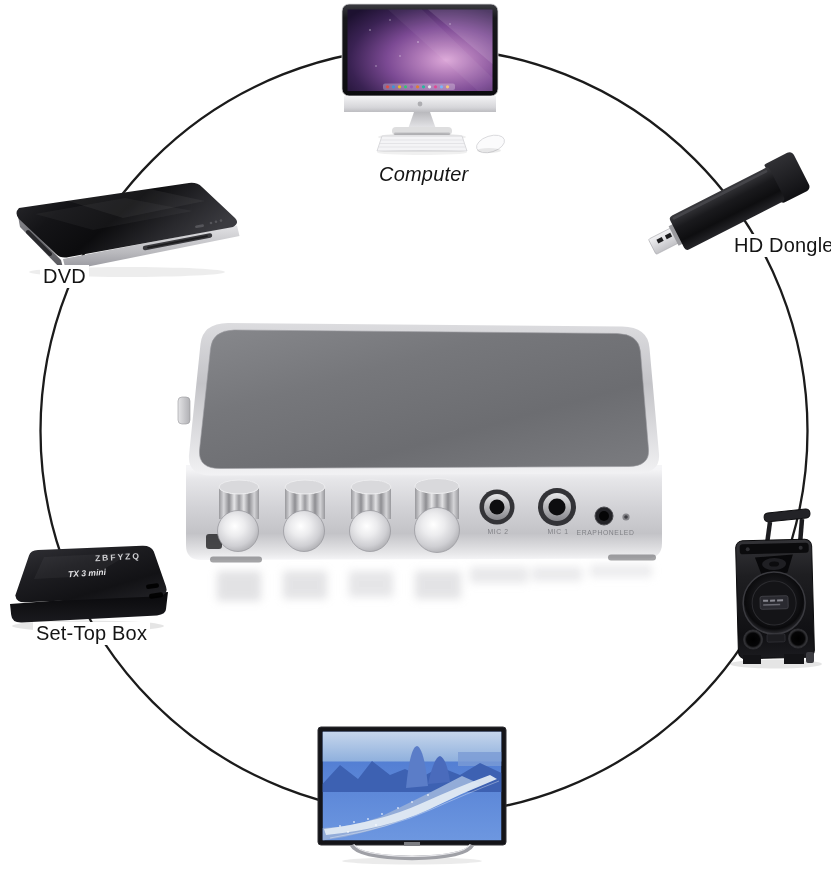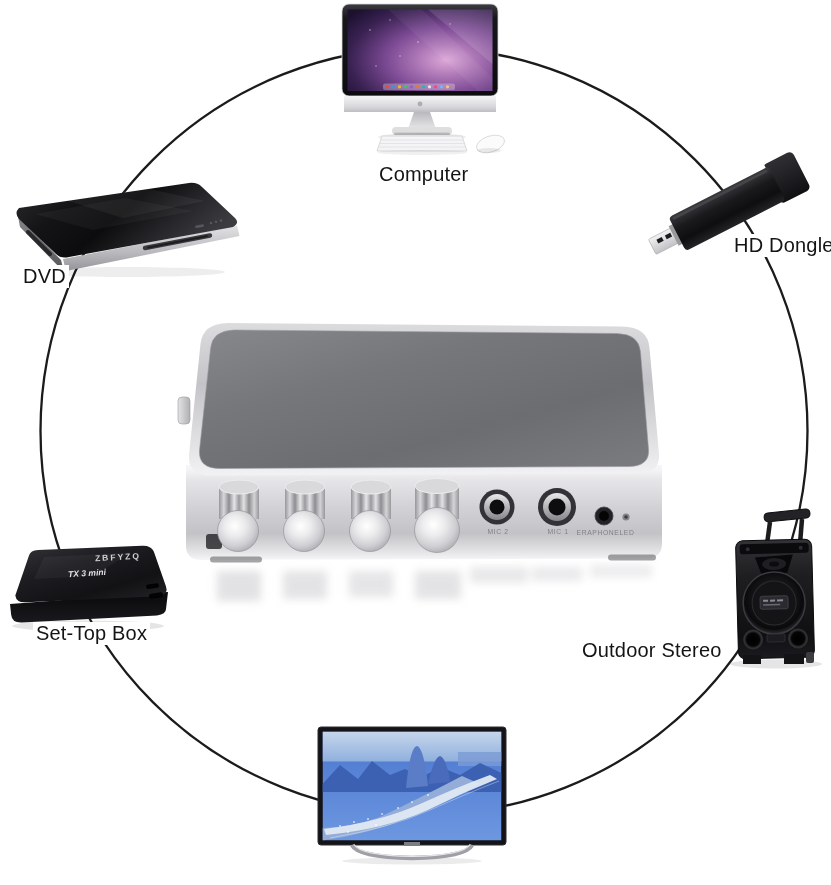--- a/index.html
+++ b/index.html
@@ -87,21 +87,21 @@
         <line x1="49.5" y1="143.5" x2="134.5" y2="143.5" stroke="#dddde1" stroke-width="0.7"></line>
         <line x1="48.5" y1="147" x2="135.5" y2="147" stroke="#dddde1" stroke-width="0.7"></line>
         <ellipse cx="92" cy="152.5" rx="45" ry="2.4" fill="#000000" opacity="0.06"></ellipse>
       </g>
       <g>
         <ellipse cx="160.5" cy="144" rx="14.5" ry="8" transform="rotate(-18 160.5 144)" fill="#fbfbfc" stroke="#d5d5d8" stroke-width="0.8"></ellipse>
         <ellipse cx="159" cy="150.5" rx="12" ry="2.4" fill="#000000" opacity="0.08"></ellipse>
       </g>
     </svg>
   </figure>
-  <div class="label" style="left:376px;top:163px;">Computer</div>
+  <div class="label" style="left:376px;top:163px;font-style:italic;">Computer</div>
 
   <figure class="fig" style="left:5px;top:180px;">
     <svg width="245" height="100" viewBox="0 0 245 100">
       <defs>
         <linearGradient id="dv-top" x1="0" y1="0" x2="1" y2="0.4">
           <stop offset="0%" stop-color="#2c2c30"></stop>
             <stop offset="30%" stop-color="#141417"></stop>
           <stop offset="55%" stop-color="#0c0c0e"></stop>
             <stop offset="80%" stop-color="#28282c"></stop>
           <stop offset="100%" stop-color="#3b3b40"></stop>
@@ -126,21 +126,21 @@
       <polygon points="60,20 140,8 200,21 118,38" fill="#ffffff" opacity="0.05"></polygon>
       <polygon points="30,34 120,18 188,31 88,50" fill="#ffffff" opacity="0.04"></polygon>
       <g fill="#55555a">
         <circle cx="206" cy="43" r="1.3"></circle>
           <circle cx="211" cy="41.8" r="1.3"></circle>
         <circle cx="216" cy="40.6" r="1.3"></circle>
           <rect x="190" y="45" width="9" height="2.6" rx="1.3" transform="rotate(-10 194 46)"></rect>
       </g>
     </svg>
   </figure>
-  <div class="label" style="left:20px;top:265px;">DVD</div>
+  <div class="label" style="left:40px;top:265px;">DVD</div>
 
   <figure class="fig" style="left:640px;top:150px;">
     <svg width="191" height="120" viewBox="0 0 191 120">
       <defs>
         <linearGradient id="dg-usb" x1="0" y1="0" x2="0" y2="1">
           <stop offset="0%" stop-color="#f2f2f4"></stop>
             <stop offset="100%" stop-color="#c2c2c6"></stop>
         </linearGradient>
         <linearGradient id="dg-body" x1="0" y1="0" x2="0" y2="1">
           <stop offset="0%" stop-color="#3a3a3e"></stop>
@@ -243,21 +243,20 @@
         <circle cx="79" cy="141" r="9.5" fill="url(#sp-port)" stroke="#2e2e32"></circle>
         <rect x="48" y="136" width="18" height="8" rx="1.5" fill="#1c1c20" stroke="#35353a" stroke-width="0.7"></rect>
       </g>
       <g>
         <rect x="25" y="157" width="18" height="9" fill="#131316"></rect>
         <rect x="66" y="156" width="20" height="10" fill="#131316"></rect>
         <rect x="88" y="154" width="8" height="11" rx="2" fill="#3c3c41"></rect>
       </g>
     </svg>
   </figure>
-  <div class="label" style="left:579px;top:639px;">Outdoor Stereo</div>
 
   <figure class="fig" style="left:310px;top:722px;">
     <svg width="212" height="143" viewBox="0 0 212 143">
       <defs>
         <linearGradient id="tv-sky" x1="0" y1="0" x2="0" y2="1">
           <stop offset="0%" stop-color="#c6d6ec"></stop>
             <stop offset="100%" stop-color="#8fb0dd"></stop>
         </linearGradient>
         <linearGradient id="tv-sea" x1="0" y1="0" x2="0" y2="1">
           <stop offset="0%" stop-color="#4a76cf"></stop>

